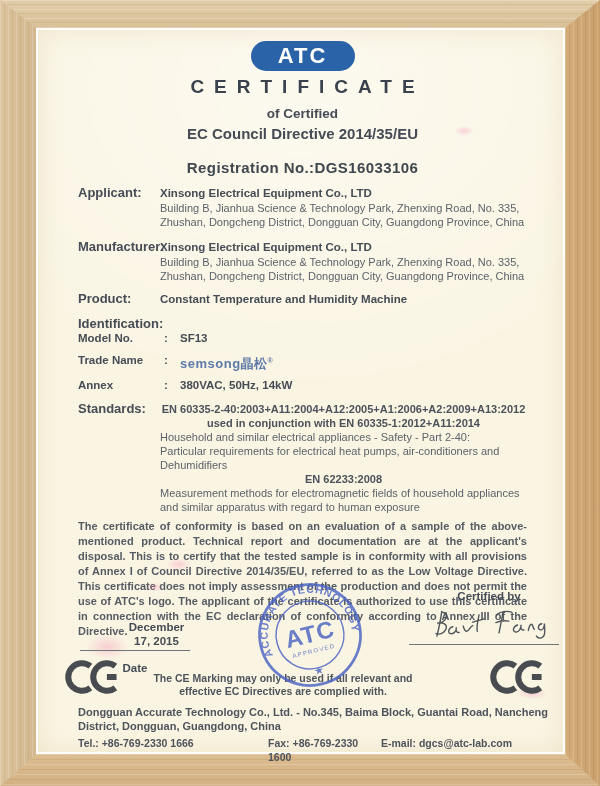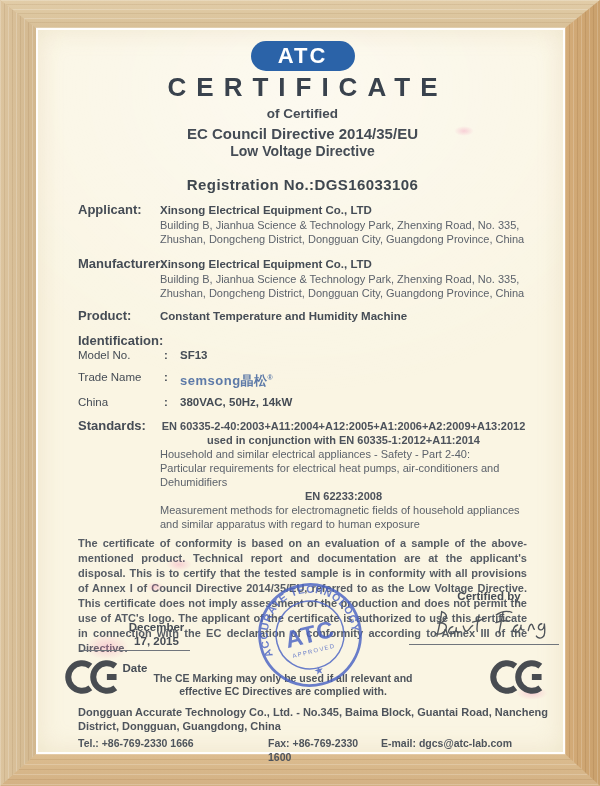--- a/index.html
+++ b/index.html
@@ -39,40 +39,40 @@
       #faf5e3;
     border:2px solid rgba(255,255,255,.9);
     box-shadow:inset 0 0 26px rgba(200,175,115,.22);}
   .blob{position:absolute;z-index:3;border-radius:50%;pointer-events:none;
     background:radial-gradient(ellipse at center, rgba(242,118,170,.30), rgba(242,118,170,0) 70%);}
   .content{position:absolute;inset:0;padding:11px 36px 0 40px;color:#575d65;}
   
   .pill{width:104px;height:30px;margin:0 auto;border-radius:16px;background:#2b63a8;
     color:#fff;font-weight:bold;font-size:22px;letter-spacing:2px;
     display:flex;align-items:center;justify-content:center;}
-  .title{margin-top:1px;text-align:center;font-weight:bold;font-size:26px;line-height:30px;
+  .title{margin-top:1px;text-align:center;font-weight:bold;font-size:19px;line-height:30px;
     letter-spacing:10px;padding-left:10px;color:#39424d;}
   .sub{margin-top:3px;text-align:center;font-weight:bold;font-size:13.5px;line-height:17px;color:#454c55;}
   .ec{margin-top:3px;text-align:center;font-weight:bold;font-size:15px;line-height:18px;color:#454c55;}
   .lv{text-align:center;font-weight:bold;font-size:14px;line-height:17px;color:#454c55;}
   .reg{margin-top:15px;text-align:center;font-weight:bold;font-size:15px;line-height:19px;
     letter-spacing:.4px;color:#3f474f;}
   
   .rows{margin-top:9px;}
   .frow{display:flex;}
   .frow .lbl{flex:none;width:82px;font-weight:bold;font-size:13px;line-height:14px;color:#454c55;}
   .frow .val{flex:1;}
   .fname{font-weight:bold;font-size:11.5px;line-height:14px;color:#454c55;}
   .faddr{margin-top:2px;font-size:11px;line-height:13.5px;color:#5c626b;}
   .mt11{margin-top:11px;} .mt9{margin-top:9px;}
   
   .ident{margin-top:11px;flex-direction:column;}
   .idrow{display:flex;margin-top:7px;}
   .idrow:first-child{margin-top:0;}
-  .id-key{flex:none;width:86px;font-weight:normal;font-size:11.5px;line-height:15px;color:#454c55;}
+  .id-key{flex:none;width:86px;font-weight:bold;font-size:11.5px;line-height:15px;color:#454c55;}
   .id-sep{flex:none;width:16px;font-weight:bold;font-size:11.5px;line-height:15px;color:#454c55;}
   .id-val{font-weight:bold;font-size:11.5px;line-height:15px;color:#454c55;}
   .brand{color:#5d7aa8;font-size:13px;letter-spacing:.5px;line-height:15px;}
   .brand sup{font-size:7px;}
   
   .std-lines{font-size:11px;line-height:14px;color:#5c626b;}
   .std-bold{font-weight:bold;color:#4c525b;text-align:center;}
   
   .statement{margin-top:5px;text-align:justify;font-weight:bold;font-size:11px;line-height:15px;
     color:#565c64;}
@@ -118,21 +118,20 @@
     <div class="blob" style="left:478px;top:656px;width:32px;height:14px"></div>
     <div class="blob" style="left:108px;top:552px;width:18px;height:10px"></div>
 
     <div class="content">
       <div class="pill">
         <span>ATC</span>
       </div>
       <div class="title">CERTIFICATE</div>
       <div class="sub">of Certified</div>
       <div class="ec">EC Council Directive 2014/35/EU</div>
-      <div class="lv">Low Voltage Directive</div>
       <div class="reg">Registration No.:DGS16033106</div>
 
       <div class="rows">
         <div class="frow">
           <div class="lbl">Applicant:</div>
           <div class="val">
             <div class="fname">Xinsong Electrical Equipment Co., LTD</div>
             <div class="faddr">Building B, Jianhua Science &amp; Technology Park, Zhenxing Road, No. 335, Zhushan, Dongcheng District, Dongguan City, Guangdong Province, China</div>
           </div>
         </div>
@@ -158,21 +157,21 @@
             <div class="id-key">Model No.</div>
             <div class="id-sep">:</div>
             <div class="id-val">SF13</div>
           </div>
           <div class="idrow">
             <div class="id-key">Trade Name</div>
             <div class="id-sep">:</div>
             <div class="id-val brand"><span>semsong晶松</span><sup>®</sup></div>
           </div>
           <div class="idrow">
-            <div class="id-key">China</div>
+            <div class="id-key">Annex</div>
             <div class="id-sep">:</div>
             <div class="id-val">380VAC, 50Hz, 14kW</div>
           </div>
         </div>
       </div>
 
       <div class="frow mt9">
         <div class="lbl">Standards:</div>
         <div class="val std-lines">
           <div class="std-bold">EN 60335-2-40:2003+A11:2004+A12:2005+A1:2006+A2:2009+A13:2012 used in conjunction with EN 60335-1:2012+A11:2014</div>

